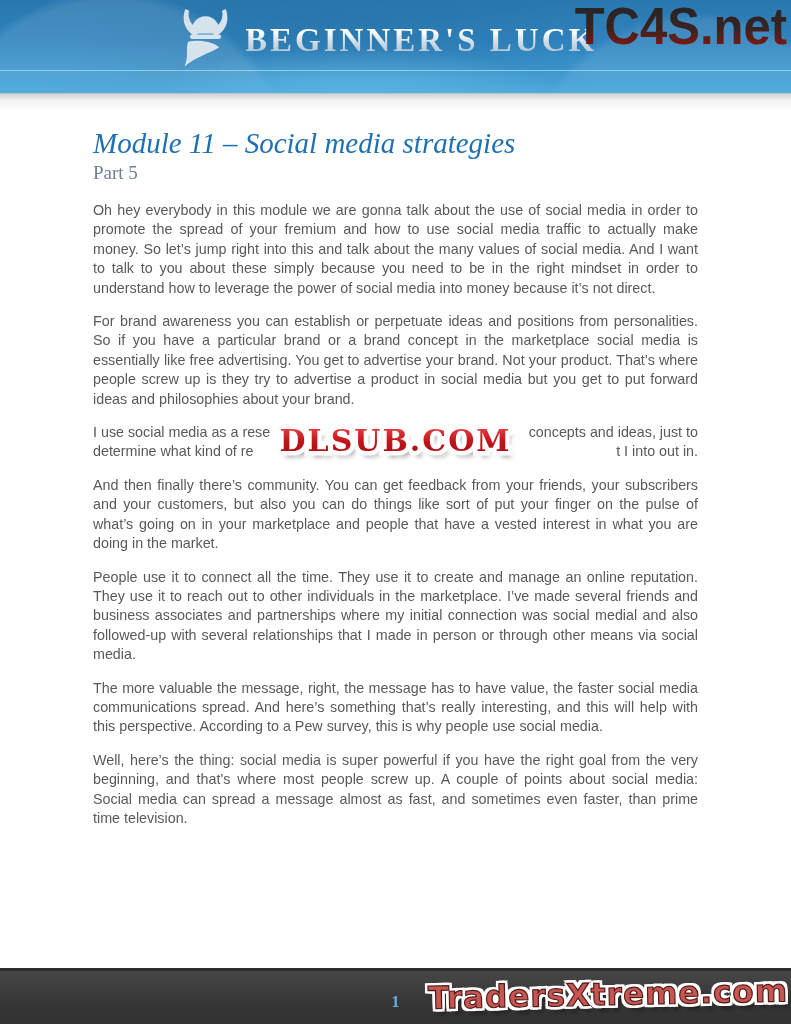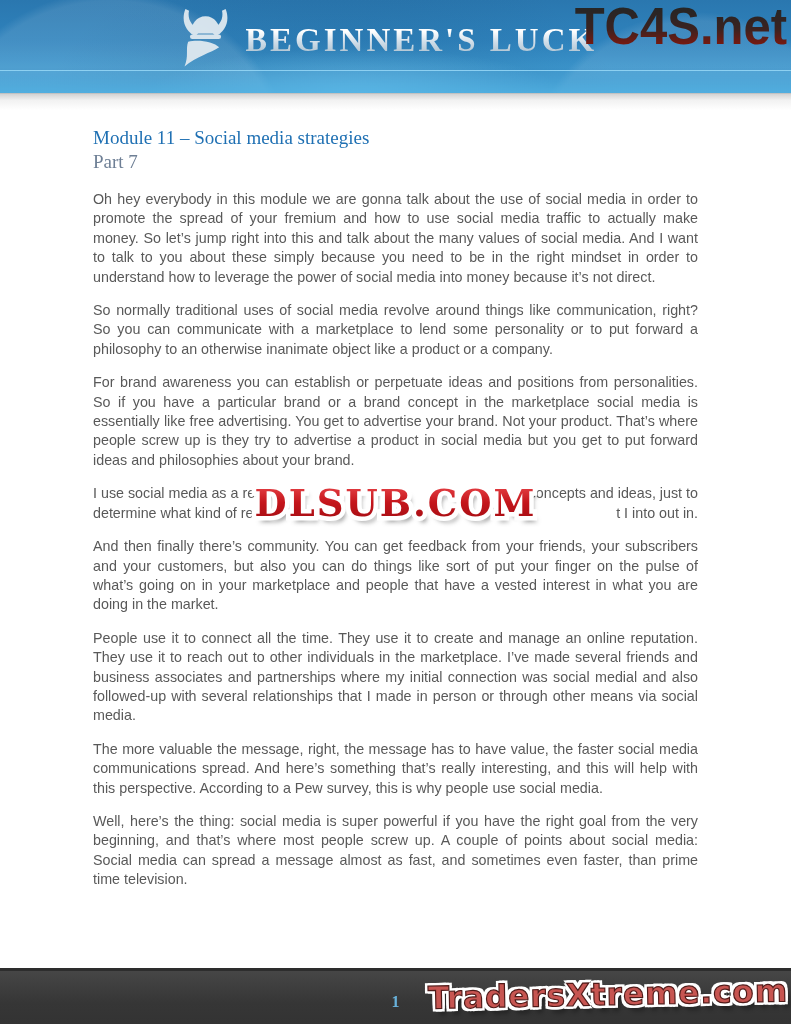--- a/index.html
+++ b/index.html
@@ -34,32 +34,32 @@
   .tc4s{position:absolute;top:-4px;right:4px;
     font-family:"Liberation Sans",sans-serif;font-weight:bold;font-size:49px;
     letter-spacing:0px;transform:scaleY(1.06);transform-origin:top right;
     background:linear-gradient(180deg,#262626 20%,#3a2220 55%,#8a170c 90%);
     -webkit-background-clip:text;background-clip:text;color:#3a201c;
     -webkit-text-fill-color:transparent;}
 
   
   .content{position:absolute;top:110px;left:93px;width:605px;}
   .doc-title{margin:17px 0 0 0;font-family:"Liberation Serif",serif;font-weight:500;
-    font-size:19px;color:#1f70b3;}
+    font-size:29px;color:#1f70b3;font-style:italic;}
   .doc-subtitle{margin:2px 0 17px 0;font-family:"Liberation Serif",serif;
     font-size:19px;color:#6e7f95;}
   .content p{margin:14px 0 14px 0;font-size:14.3px;line-height:19.4px;color:#595959;
     text-align:justify;text-justify:inter-word;}
 
   .obscured{position:relative;margin:0 0 14px 0;}
   .jline{display:flex;justify-content:space-between;font-size:14.3px;
     line-height:19.4px;color:#595959;}
 
   .dlsub{position:absolute;left:50%;top:50%;transform:translate(-50%,-53%);
-    font-family:"DejaVu Serif",serif;font-weight:bold;font-size:37px;
+    font-family:"DejaVu Serif",serif;font-weight:bold;font-size:30px;
     letter-spacing:2px;white-space:nowrap;z-index:5;color:#c4151b;}
   .dlsub::before{content:attr(data-text);position:absolute;left:0;top:0;z-index:0;
     -webkit-text-stroke:9px #ffffff;color:#fff;
     text-shadow:4px 6px 4px rgba(60,60,60,.5);}
   .dlsub .fill{position:relative;z-index:1;
     background:linear-gradient(180deg,#e23c41 15%,#c4151b 50%,#a30d12 95%);
     -webkit-background-clip:text;background-clip:text;
     -webkit-text-fill-color:transparent;}
 
   
@@ -93,24 +93,23 @@
         </g>
       </svg>
       <span class="wordmark">BEGINNER'S LUCK</span>
     </div>
     <div class="tc4s">TC4S.net</div>
   </div>
   <div class="header-sep"></div>
 
   <div class="content">
     <h1 class="doc-title">Module 11 – Social media strategies</h1>
-    <div class="doc-subtitle">Part 7</div>
+    <div class="doc-subtitle">Part 5</div>
 
     <p>Oh hey everybody in this module we are gonna talk about the use of social media in order to promote the spread of your fremium and how to use social media traffic to actually make money. So let’s jump right into this and talk about the many values of social media. And I want to talk to you about these simply because you need to be in the right mindset in order to understand how to leverage the power of social media into money because it’s not direct.</p>
-    <p>So normally traditional uses of social media revolve around things like communication, right? So you can communicate with a marketplace to lend some personality or to put forward a philosophy to an otherwise inanimate object like a product or a company.</p>
     <p>For brand awareness you can establish or perpetuate ideas and positions from personalities. So if you have a particular brand or a brand concept in the marketplace social media is essentially like free advertising. You get to advertise your brand. Not your product. That’s where people screw up is they try to advertise a product in social media but you get to put forward ideas and philosophies about your brand.</p>
 
     <div class="obscured">
       <div class="jline">
         <span>I use social media as a rese</span>
         <span>concepts and ideas, just to</span>
       </div>
       <div class="jline">
         <span>determine what kind of re</span>
         <span>t I into out in.</span>

